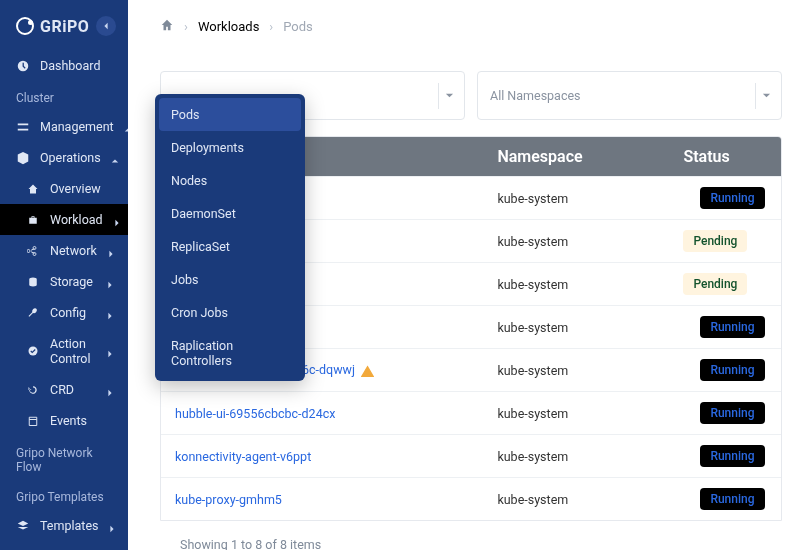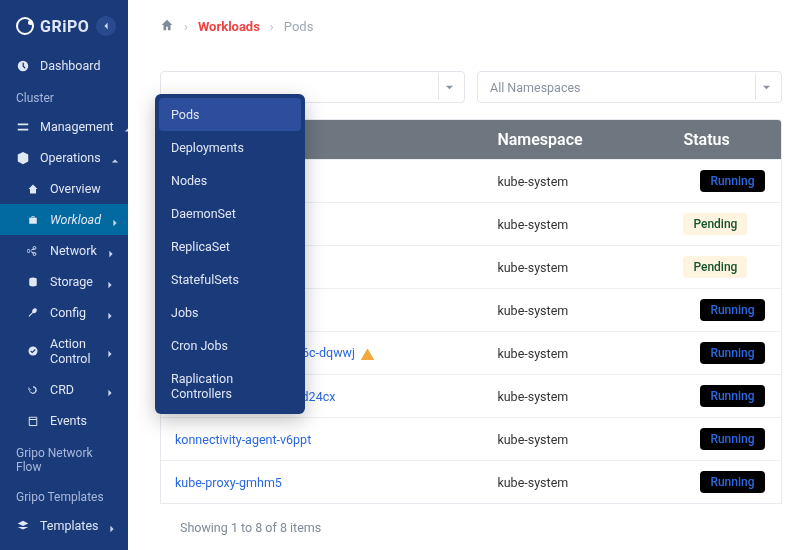--- a/index.html
+++ b/index.html
@@ -72,22 +72,21 @@
     align-items: center;
     padding: 8px 12px 8px 16px;
     cursor: pointer;
     gap: 10px;
     position: relative;
   }
   .nav-item.child {
     padding-left: 26px;
   }
   .nav-item.active {
-    background: #0369a1;
-    font-style: italic;
+    background: #000000;
   }
   .nav-item .icon {
     width: 14px; height: 14px;
     flex-shrink: 0;
     display: flex;
     align-items: center;
     justify-content: center;
   }
   .nav-item .icon svg { width: 14px; height: 14px; fill: #e0e7f5; }
   .nav-item.child .icon svg { width: 12px; height: 12px; }
@@ -131,36 +130,36 @@
   .breadcrumb {
     display: flex;
     align-items: center;
     gap: 10px;
     padding: 18px 32px;
     color: #6b7785;
     font-size: 13px;
   }
   .breadcrumb .home-icon svg { width: 14px; height: 14px; fill: #7f8a99; }
   .breadcrumb .sep { color: #b8c0cc; }
-  .breadcrumb .crumb { color: #ef4444; font-weight: 700; }
+  .breadcrumb .crumb { color: #000000; font-weight: 400; }
   .breadcrumb .crumb.current { color: #a0a8b4; font-weight: 400; }
   .content-card {
     margin: 0 18px 18px 32px;
     padding: 18px 0;
   }
   .filter-row {
     display: flex;
     gap: 12px;
     padding: 0 0 0 0;
     margin-bottom: 16px;
   }
   .filter-spacer { width: 308px; }
   .dropdown {
     flex: 1;
-    height: 32px;
+    height: 49px;
     border: 1px solid #e2e6eb;
     border-radius: 4px;
     display: flex;
     align-items: center;
     justify-content: space-between;
     padding: 0 4px 0 12px;
     cursor: pointer;
     font-size: 12.5px;
     min-width: 0;
   }
@@ -388,21 +387,20 @@
   </div>
 
 </nav>
 
 <div class="flyout">
   <div class="flyout-item active">Pods</div>
   <div class="flyout-item">Deployments</div>
   <div class="flyout-item">Nodes</div>
   <div class="flyout-item">DaemonSet</div>
   <div class="flyout-item">ReplicaSet</div>
-  <div class="flyout-item">StatefulSets</div>
   <div class="flyout-item">Jobs</div>
   <div class="flyout-item">Cron Jobs</div>
   <div class="flyout-item">Raplication Controllers</div>
 </div>
 
 <main class="main">
   <div class="breadcrumb">
     <span class="home-icon"><svg viewBox="0 0 16 16">
           <path d="M8 2 2 8h2v6h3V10h2v4h3V8h2z"></path>
         </svg></span>

